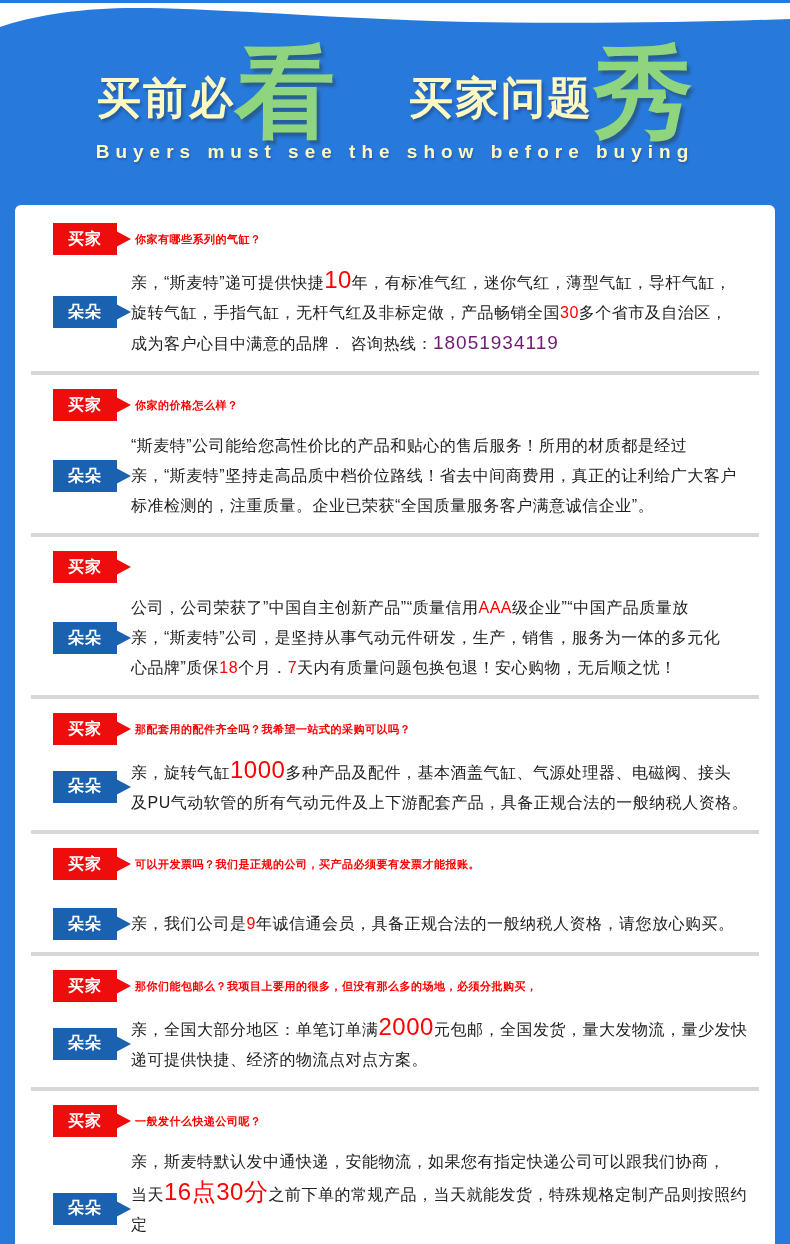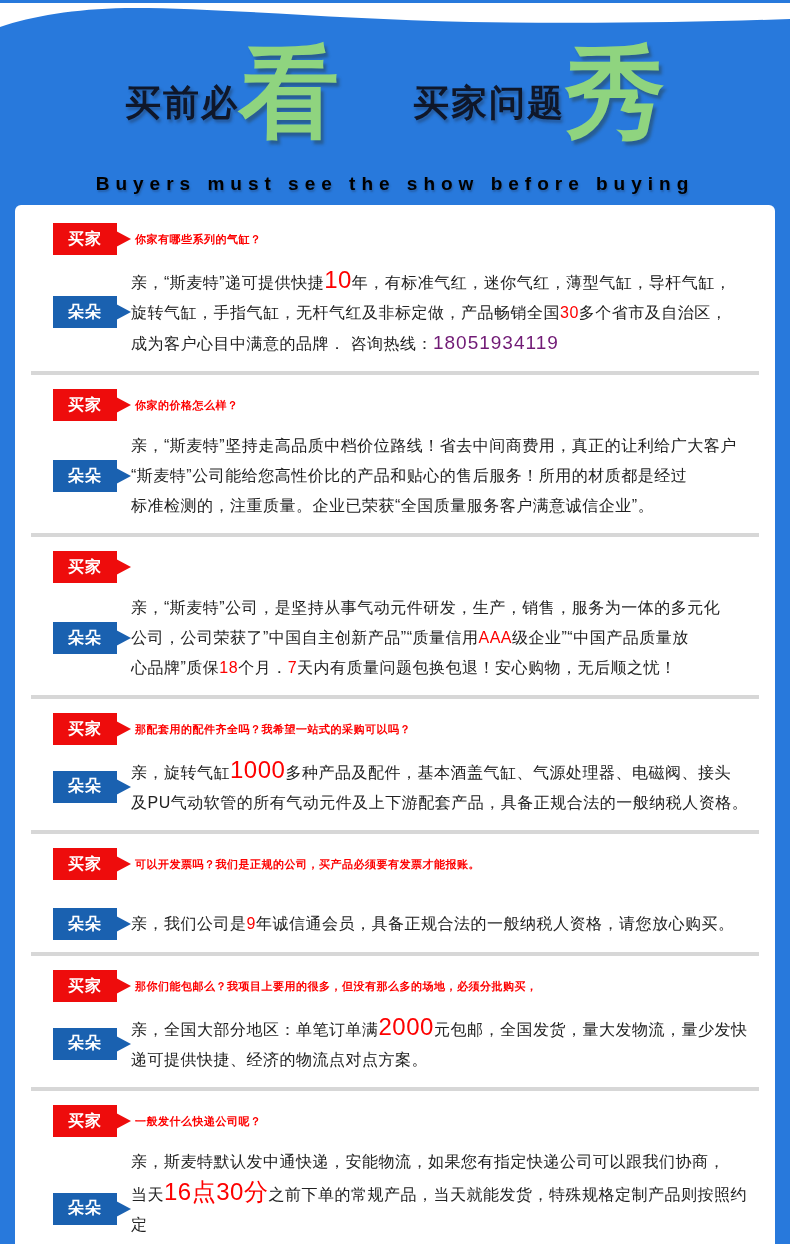--- a/index.html
+++ b/index.html
@@ -12,36 +12,35 @@
     position:relative;
   }
   
   .hero { position:relative; height:205px; }
   .wave-svg { position:absolute; top:3px; left:0; width:790px; height:30px; display:block; }
   .hero-title {
     position:absolute; top:46px; left:0; right:0;
     display:flex; justify-content:center; align-items:flex-end;
   }
   .t-small {
-    color:#0f172a; font-size:36px; font-weight:bold; letter-spacing:2px;
+    color:#fef9c3; font-size:44px; font-weight:bold; letter-spacing:2px;
     padding-bottom:10px;
     text-shadow:2px 3px 3px rgba(30,50,80,0.45);
     font-family:Liberation Mono, monospace;
   }
   .t-big {
     color:#8FD47F; font-size:100px; font-weight:bold; line-height:0.92;
     text-shadow:3px 4px 3px rgba(40,60,60,0.45);
   }
   .t-gap { width:74px; }
   .hero-sub {
     position:absolute; top:141px; left:0; right:0;
-    text-align:center; color:#000000; font-size:19px; font-weight:bold;
+    text-align:center; color:#fef9c3; font-size:19px; font-weight:bold;
     letter-spacing:6px;
     text-shadow:1px 2px 2px rgba(30,50,80,0.35);
-    margin-top:32px;
   }
   
   .card {
     position:relative;
     margin:0 15px 34px 15px;
     background:#ffffff;
     border-radius:6px;
     min-height:1005px;
     padding:4px 0 14px 0;
   }
@@ -118,40 +117,40 @@
       <div class="badge badge-buyer">
         <span>买家</span>
       </div>
       <div class="q-text">你家的价格怎么样？</div>
     </div>
     <div class="qa-a-row">
       <div class="badge badge-seller">
         <span>朵朵</span>
       </div>
       <div class="a-text">
+          <div class="ans-line"><span class="seg-n">“斯麦特”公司能给您高性价比的产品和贴心的售后服务！所用的材质都是经过</span></div>
           <div class="ans-line"><span class="seg-n">亲，“斯麦特”坚持走高品质中档价位路线！省去中间商费用，真正的让利给广大客户</span></div>
-          <div class="ans-line"><span class="seg-n">“斯麦特”公司能给您高性价比的产品和贴心的售后服务！所用的材质都是经过</span></div>
           <div class="ans-line"><span class="seg-n">标准检测的，注重质量。企业已荣获“全国质量服务客户满意诚信企业”。</span></div>
         </div>
     </div>
   </div>
 <div class="separator"></div>
   <div class="qa-block">
     <div class="qa-q-row">
       <div class="badge badge-buyer">
         <span>买家</span>
       </div>
     </div>
     <div class="qa-a-row">
       <div class="badge badge-seller">
         <span>朵朵</span>
       </div>
       <div class="a-text">
+          <div class="ans-line"><span class="seg-n">公司，公司荣获了”中国自主创新产品”“质量信用</span><span class="seg-r">AAA</span><span class="seg-n">级企业”“中国产品质量放</span></div>
           <div class="ans-line"><span class="seg-n">亲，“斯麦特”公司，是坚持从事气动元件研发，生产，销售，服务为一体的多元化</span></div>
-          <div class="ans-line"><span class="seg-n">公司，公司荣获了”中国自主创新产品”“质量信用</span><span class="seg-r">AAA</span><span class="seg-n">级企业”“中国产品质量放</span></div>
           <div class="ans-line"><span class="seg-n">心品牌”质保</span><span class="seg-r">18</span><span class="seg-n">个月．</span><span class="seg-r">7</span><span class="seg-n">天内有质量问题包换包退！安心购物，无后顺之忧！</span></div>
         </div>
     </div>
   </div>
 <div class="separator"></div>
   <div class="qa-block">
     <div class="qa-q-row">
       <div class="badge badge-buyer">
         <span>买家</span>
       </div>

